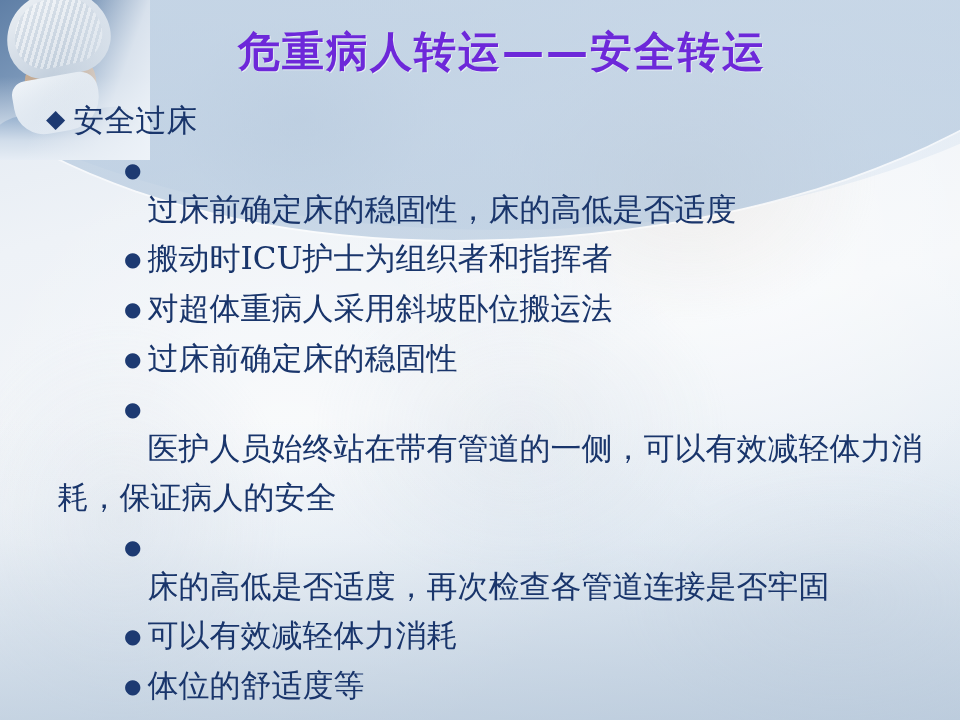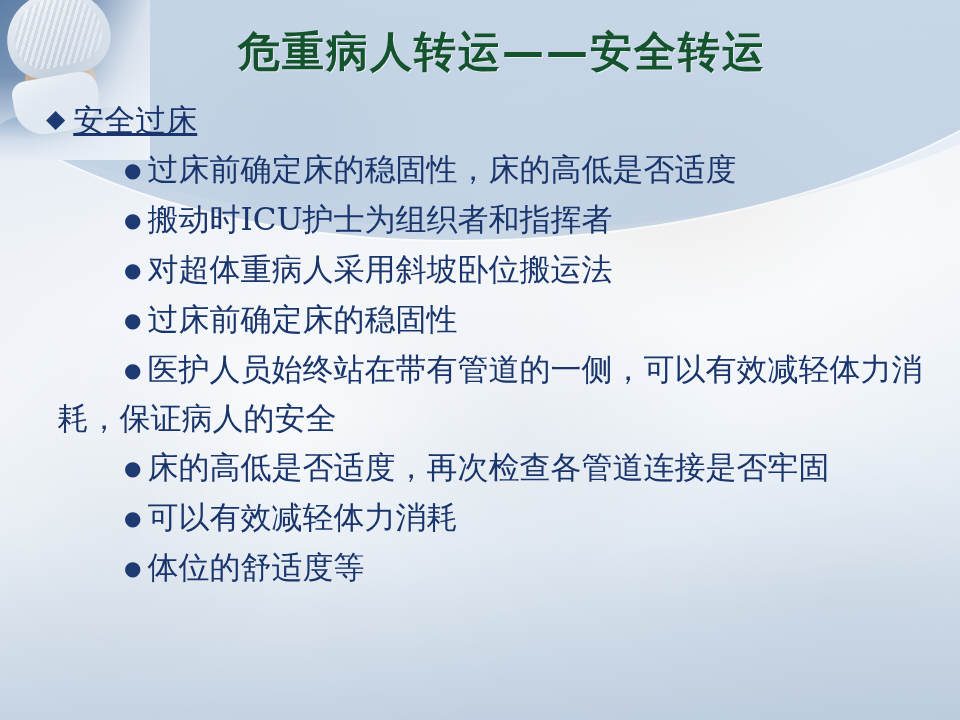--- a/index.html
+++ b/index.html
@@ -147,21 +147,21 @@
   .title {
     position: absolute;
     left: 0;
     top: 24px;
     width: 960px;
     text-align: center;
     font-family: "DejaVu Serif", "Liberation Serif", serif;
     font-weight: bold;
     font-size: 42px;
     letter-spacing: 2px;
-    color: #14532d;
+    color: #6d28d9;
     text-shadow: 1px 1px 0 rgba(255,255,255,0.55);
     padding-left: 44px;
     box-sizing: border-box;
   }
 
   
   .body {
     position: absolute;
     left: 40px;
     top: 96px;
@@ -177,21 +177,20 @@
     margin-left: 6px;
   }
   .lvl1 .bullet {
     font-size: 25px;
     line-height: 46px;
     margin-right: 8px;
     color: #1d3a72;
   }
   .lvl1 .text {
     flex: 1;
-    text-decoration: underline;
   }
   .lvl2 {
     display: flex;
     align-items: flex-start;
     margin-left: 84px;
     text-indent: 0;
   }
   .lvl2 .bullet {
     flex: 0 0 auto;
     margin-right: 6px;
@@ -203,20 +202,21 @@
     flex: 1;
     margin-left: -90px;
     padding-left: 90px;
     text-indent: 0;
   }
   
   .lvl2 .text.wrap-left {
     margin-left: -90px;
     padding-left: 0;
     text-indent: 90px;
+    margin-top: 40px;
   }
 </style>
 </head>
 <body>
 
 <div class="slide">
 
   <div class="bg-base"></div>
   <div class="bg-photo"></div>
   <div class="bg-swoosh2"></div>

